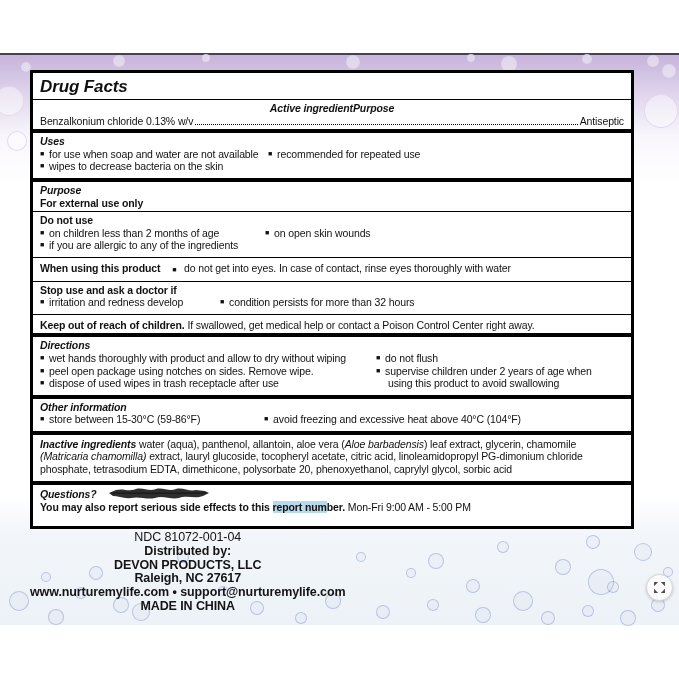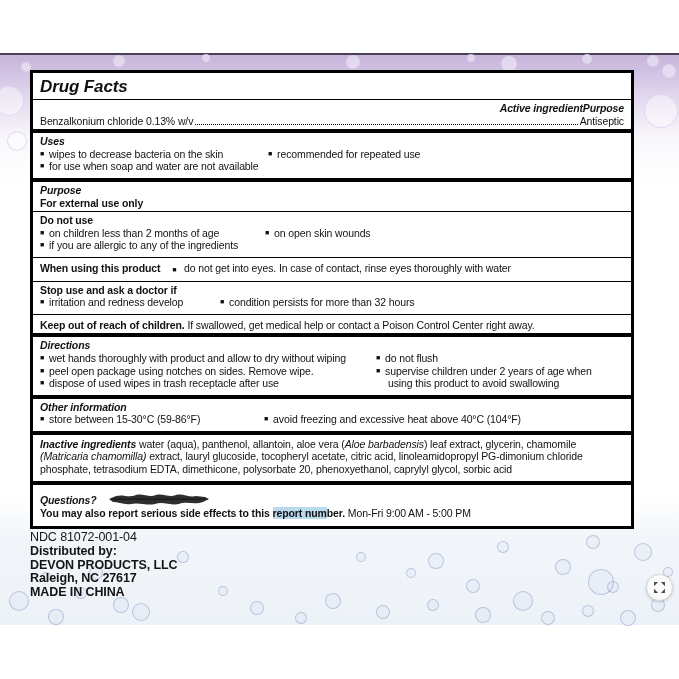--- a/index.html
+++ b/index.html
@@ -15,33 +15,33 @@
   .panel{position:absolute;left:30px;top:70px;width:604px;height:459px;background:#fff;
          border:3px solid #000;box-sizing:border-box;font-size:10.5px;line-height:12.6px;
          letter-spacing:-0.12px;overflow:hidden;}
   .sec{padding:2px 7px;}
   .thick{border-top:4px solid #000;}
   .rule{border-top:1.5px solid #000;height:0;}
   .title{font-size:17px;line-height:20px;font-weight:bold;font-style:italic;
          padding:4px 7px 2px;border-bottom:1.5px solid #000;}
   .bi{font-weight:bold;font-style:italic;}
   .b{font-weight:bold;}
-  .flexrow{display:flex;justify-content:flex-end;}
+  .flexrow{display:flex;justify-content:center;}
   .leadrow{display:flex;align-items:flex-end;}
   .dots{flex:1;border-bottom:1.4px dotted #000;margin:0 2px 2px 2px;}
   .cols{display:flex;}
   .col2{flex:1;}
   .brow{display:flex;}
   .sq{font-size:7px;line-height:12.6px;margin-right:5px;flex:0 0 auto;}
   .cont{padding-left:12px;}
   .hl{background:#b9d9ec;}
   .scribble{display:inline-block;vertical-align:-1px;margin-left:10px;}
   .q2{margin-top:1px;}
   .footer{position:absolute;left:30px;top:531px;font-size:12.5px;line-height:13.8px;
-          color:#141414;letter-spacing:-0.1px;}
+          color:#141414;letter-spacing:-0.1px;text-align:center;}
   .footer .b{font-weight:bold;}
   .panbtn{position:absolute;left:646px;top:574px;width:27px;height:27px;border-radius:50%;
           background:#fbfbfc;border:1px solid #d4d7dc;box-shadow:0 1px 3px rgba(0,0,0,.18);
           display:flex;align-items:center;justify-content:center;padding:0;cursor:pointer;}
   .u-uses .col1{width:228px;}
   .u-dnu  .col1{width:225px;}
   .u-stop .col1{width:180px;}
   .u-dir  .col1{width:336px;}
   .u-oth  .col1{width:224px;}
   .pad-b4{padding-bottom:5px;}
@@ -113,25 +113,25 @@
       </div>
     </div>
 
     <div class="thick"></div>
     <div class="sec pad-b4">
       <div class="bi">Uses</div>
       <div class="cols u-uses">
         <div class="col1">
             <div class="brow">
               <span class="sq">■</span>
+              <span>for use when soap and water are not available</span>
+            </div>
+            <div class="brow">
+              <span class="sq">■</span>
               <span>wipes to decrease bacteria on the skin</span>
-            </div>
-            <div class="brow">
-              <span class="sq">■</span>
-              <span>for use when soap and water are not available</span>
             </div>
           </div>
         <div class="col2">
             <div class="brow">
               <span class="sq">■</span>
               <span>recommended for repeated use</span>
             </div>
           </div>
       </div>
     </div>
@@ -250,39 +250,44 @@
           </div>
       </div>
     </div>
 
     <div class="thick"></div>
     <div class="sec" style="padding-top:3px;padding-bottom:5px;">
       <span class="bi">Inactive ingredients</span><span><span> water (aqua), panthenol, allantoin, aloe vera (</span><span class="it">Aloe barbadensis</span><span>) leaf extract, glycerin, chamomile </span><span class="it">(Matricaria chamomilla)</span><span> extract, lauryl glucoside, tocopheryl acetate, citric acid, linoleamidopropyl PG-dimonium chloride phosphate, tetrasodium EDTA, dimethicone, polysorbate 20, phenoxyethanol, caprylyl glycol, sorbic acid</span></span>
     </div>
 
     <div class="thick"></div>
-    <div class="sec" style="padding-top:9px;">
+    <div class="sec" style="padding-top:3px;">
       <div>
         <span class="bi">Questions?</span>
         <svg class="scribble" width="100" height="11" viewBox="0 0 100 11">
           <path d="M0,5 L7,2 C14,0 20,4 27,1 C34,-1 40,4 47,1 C54,-1 60,4 67,1 C74,-1 80,4 87,2 L96,3 L100,5 L94,8 C86,11 78,7 70,10 C62,12 54,7 46,10 C38,12 30,8 22,10 C15,11 9,8 4,8 Z" fill="#2e2e2e"></path>
           <rect x="2" y="4.4" width="95" height="1.6" fill="#1d1d1d"></rect>
         </svg>
       </div>
       <div class="q2">
         <span class="b">You may also report serious side effects to this </span><span class="b hl">report num</span><span class="b">ber.</span><span> Mon-Fri 9:00 AM - 5:00 PM</span>
       </div>
     </div>
   </div>
 
   <div class="footer">
     <div>NDC 81072-001-04</div>
     <div class="b">Distributed by:</div>
     <div class="b">DEVON PRODUCTS, LLC</div>
     <div class="b">Raleigh, NC 27617</div>
+    <div class="b">
+      <span>www.nurturemylife.com</span>
+      <span>•</span>
+      <span>support@nurturemylife.com</span>
+    </div>
     <div class="b">MADE IN CHINA</div>
   </div>
 
   <button class="panbtn">
     <svg width="15" height="15" viewBox="0 0 22 22">
       <g fill="#4a4a4a">
         <polygon points="3,3 9,3 3,9"></polygon>
         <polygon points="19,3 13,3 19,9"></polygon>
         <polygon points="3,19 9,19 3,13"></polygon>
         <polygon points="19,19 13,19 19,13"></polygon>

